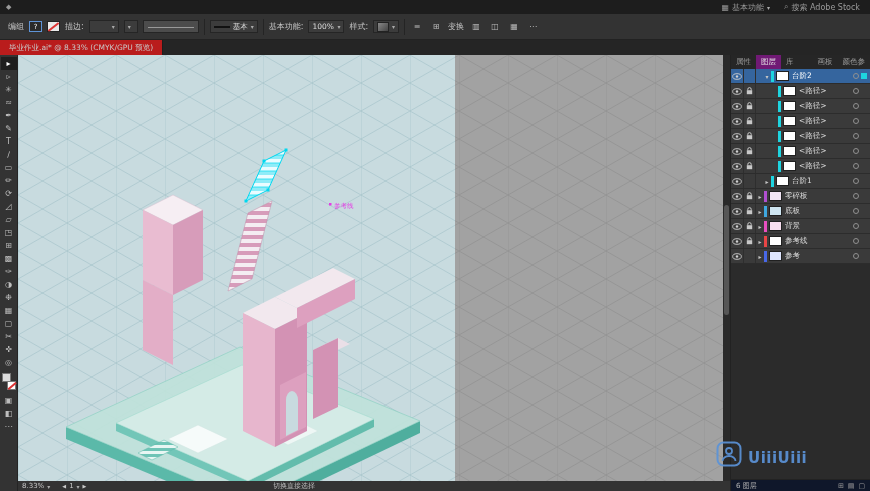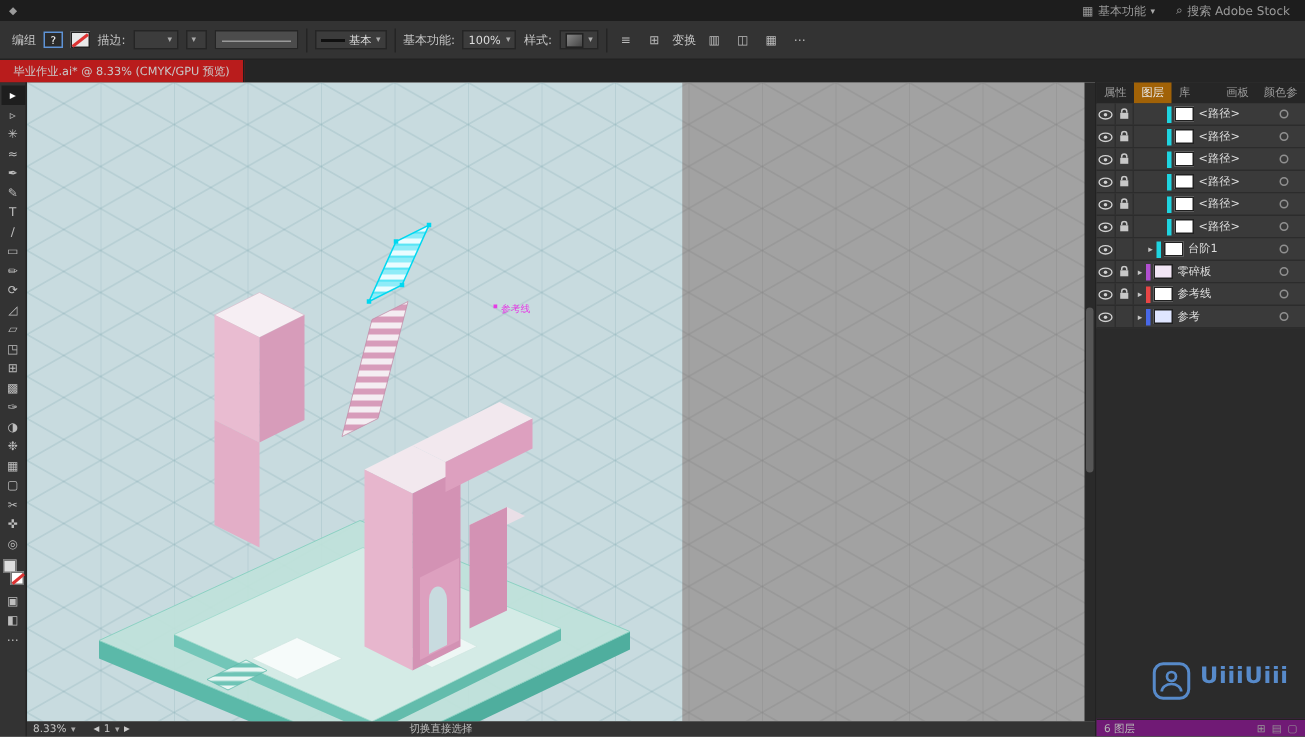--- a/index.html
+++ b/index.html
@@ -38,40 +38,40 @@
 .sw-stroke{position:absolute;right:0;bottom:0;width:9px;height:9px;background:#fff;border:1px solid #777}
 .sw-stroke::after{content:"";position:absolute;left:-1px;top:3px;width:10px;height:1.5px;background:#d33;transform:rotate(-40deg)}
 
 .canvas{position:absolute;left:18px;top:55px;width:712px;height:426px;background:#a2a2a2}
 .vscroll{position:absolute;right:0;top:0;width:7px;height:100%;background:#2a2a2a}
 .vscroll .thumbbar{position:absolute;left:1px;width:5px;top:150px;height:110px;background:#565656;border-radius:3px}
 
 .rightpanel{position:absolute;left:730px;top:55px;width:140px;bottom:0;background:#333;border-left:1px solid #222;display:flex;flex-direction:column}
 .panel-tabs{height:14px;background:#262626;display:flex;align-items:stretch;font-size:7.5px;color:#9b9b9b;flex:none}
 .ptab{padding:0 5px;display:flex;align-items:center}
-.ptab.active{background:#a16207;color:#e8e8e8}
+.ptab.active{background:#701a75;color:#e8e8e8}
 .layers{background:#373737;flex:none}
 .lrow{display:flex;align-items:center;height:15px;background:#3a3a3a;border-bottom:1px solid #2c2c2c;font-size:7.5px;color:#ddd}
 .lrow.sel{background:#35659e;color:#fff}
 .eyecol{width:13px;align-self:stretch;border-right:1px solid #2e2e2e;display:flex;align-items:center;justify-content:center;flex:none}
 .lockcol{width:12px;align-self:stretch;border-right:1px solid #2e2e2e;display:flex;align-items:center;justify-content:center;flex:none}
 .arrow{width:8px;font-size:6px;color:#c5c5c5;text-align:center;flex:none}
 .cbar{width:3px;height:11px;margin-right:2px;flex:none}
 .thumbx{width:13px;height:10px;border:1px solid #202020;margin-right:3px;flex:none}
 .lname{overflow:hidden;text-overflow:ellipsis;white-space:nowrap}
 .tgt{margin-left:auto;width:6px;height:6px;border:1px solid #909090;border-radius:50%;flex:none;margin-right:2px}
 .selbadge{width:6px;height:6px;flex:none;margin-right:3px}
 .panel-empty{flex:1;background:#2b2b2b}
-.panel-footer{height:12px;background:#701a75;border-top:1px solid #222;display:flex;align-items:center;font-size:7px;color:#b5b5b5;padding:0 5px;gap:4px;flex:none}
+.panel-footer{height:12px;background:#0f172a;border-top:1px solid #222;display:flex;align-items:center;font-size:7px;color:#b5b5b5;padding:0 5px;gap:4px;flex:none}
 .pf-icons{margin-left:auto;display:flex;gap:4px;font-size:7px;color:#999}
 
 .statusbar{position:absolute;left:18px;top:481px;width:712px;height:10px;background:#333;display:flex;align-items:center;font-size:7px;color:#c9c9c9;gap:3px;padding:0 4px}
 .sb-hint{position:absolute;left:255px;color:#bdbdbd}
 
-.watermark{position:absolute;left:768px;top:441px;display:flex;align-items:flex-start;gap:6px;opacity:.92;z-index:5}
+.watermark{position:absolute;left:716px;top:441px;display:flex;align-items:flex-end;gap:6px;opacity:.92;z-index:5}
 .wm-text{font-size:15px;font-weight:700;color:#5b93d8;letter-spacing:.5px}
 </style>
 </head>
 <body>
 
 <div class="app">
 
   <div class="titlebar">
     <div class="tb-left">
       <span>◆</span>
@@ -247,20 +247,36 @@
   <div class="rightpanel">
     <div class="panel-tabs" id="panel-tabs">
         <span class="ptab">属性</span>
         <span class="ptab active">图层</span>
         <span class="ptab">库</span>
         <span style="flex: 1 1 0%;"></span>
         <span class="ptab">画板</span>
         <span class="ptab">颜色参</span>
       </div>
     <div class="layers" id="layers-list">
+        <div class="lrow sel">
+          <span class="eyecol">
+            <svg width="10" height="7">
+              <ellipse cx="5" cy="3.5" rx="4.3" ry="2.8" fill="none" stroke="#d0d0d0" stroke-width="0.9"></ellipse>
+              <circle cx="5" cy="3.5" r="1.2" fill="#d0d0d0"></circle>
+            </svg>
+          </span>
+          <span class="lockcol"></span>
+          <span style="width:7px;flex:none"></span>
+          <span class="arrow">▾</span>
+          <span class="cbar" style="background:#1ed4e0"></span>
+          <span class="thumbx" style="background:#ffffff"></span>
+          <span class="lname">台阶2</span>
+          <span class="tgt"></span>
+          <span class="selbadge" style="background:#1ed4e0"></span>
+        </div>
         <div class="lrow">
           <span class="eyecol">
             <svg width="10" height="7">
               <ellipse cx="5" cy="3.5" rx="4.3" ry="2.8" fill="none" stroke="#d0d0d0" stroke-width="0.9"></ellipse>
               <circle cx="5" cy="3.5" r="1.2" fill="#d0d0d0"></circle>
             </svg>
           </span>
           <span class="lockcol">
             <svg width="7" height="8">
               <path d="M1.8,3.2 v-0.9 a1.7,1.7 0 0 1 3.4,0 v0.9" fill="none" stroke="#c8c8c8"></path>
@@ -407,20 +423,62 @@
             <svg width="7" height="8">
               <path d="M1.8,3.2 v-0.9 a1.7,1.7 0 0 1 3.4,0 v0.9" fill="none" stroke="#c8c8c8"></path>
               <rect x="0.8" y="3.2" width="5.4" height="4" fill="#c8c8c8"></rect>
             </svg>
           </span>
           <span style="width:0px;flex:none"></span>
           <span class="arrow">▸</span>
           <span class="cbar" style="background:#b14fd0"></span>
           <span class="thumbx" style="background:#f2e6f5"></span>
           <span class="lname">零碎板</span>
+          <span class="tgt"></span>
+          <span class="selbadge"></span>
+        </div>
+        <div class="lrow">
+          <span class="eyecol">
+            <svg width="10" height="7">
+              <ellipse cx="5" cy="3.5" rx="4.3" ry="2.8" fill="none" stroke="#d0d0d0" stroke-width="0.9"></ellipse>
+              <circle cx="5" cy="3.5" r="1.2" fill="#d0d0d0"></circle>
+            </svg>
+          </span>
+          <span class="lockcol">
+            <svg width="7" height="8">
+              <path d="M1.8,3.2 v-0.9 a1.7,1.7 0 0 1 3.4,0 v0.9" fill="none" stroke="#c8c8c8"></path>
+              <rect x="0.8" y="3.2" width="5.4" height="4" fill="#c8c8c8"></rect>
+            </svg>
+          </span>
+          <span style="width:0px;flex:none"></span>
+          <span class="arrow">▸</span>
+          <span class="cbar" style="background:#3fa8e0"></span>
+          <span class="thumbx" style="background:#cfe6f2"></span>
+          <span class="lname">底板</span>
+          <span class="tgt"></span>
+          <span class="selbadge"></span>
+        </div>
+        <div class="lrow">
+          <span class="eyecol">
+            <svg width="10" height="7">
+              <ellipse cx="5" cy="3.5" rx="4.3" ry="2.8" fill="none" stroke="#d0d0d0" stroke-width="0.9"></ellipse>
+              <circle cx="5" cy="3.5" r="1.2" fill="#d0d0d0"></circle>
+            </svg>
+          </span>
+          <span class="lockcol">
+            <svg width="7" height="8">
+              <path d="M1.8,3.2 v-0.9 a1.7,1.7 0 0 1 3.4,0 v0.9" fill="none" stroke="#c8c8c8"></path>
+              <rect x="0.8" y="3.2" width="5.4" height="4" fill="#c8c8c8"></rect>
+            </svg>
+          </span>
+          <span style="width:0px;flex:none"></span>
+          <span class="arrow">▸</span>
+          <span class="cbar" style="background:#e84fc0"></span>
+          <span class="thumbx" style="background:#f7dff0"></span>
+          <span class="lname">背景</span>
           <span class="tgt"></span>
           <span class="selbadge"></span>
         </div>
         <div class="lrow">
           <span class="eyecol">
             <svg width="10" height="7">
               <ellipse cx="5" cy="3.5" rx="4.3" ry="2.8" fill="none" stroke="#d0d0d0" stroke-width="0.9"></ellipse>
               <circle cx="5" cy="3.5" r="1.2" fill="#d0d0d0"></circle>
             </svg>
           </span>

